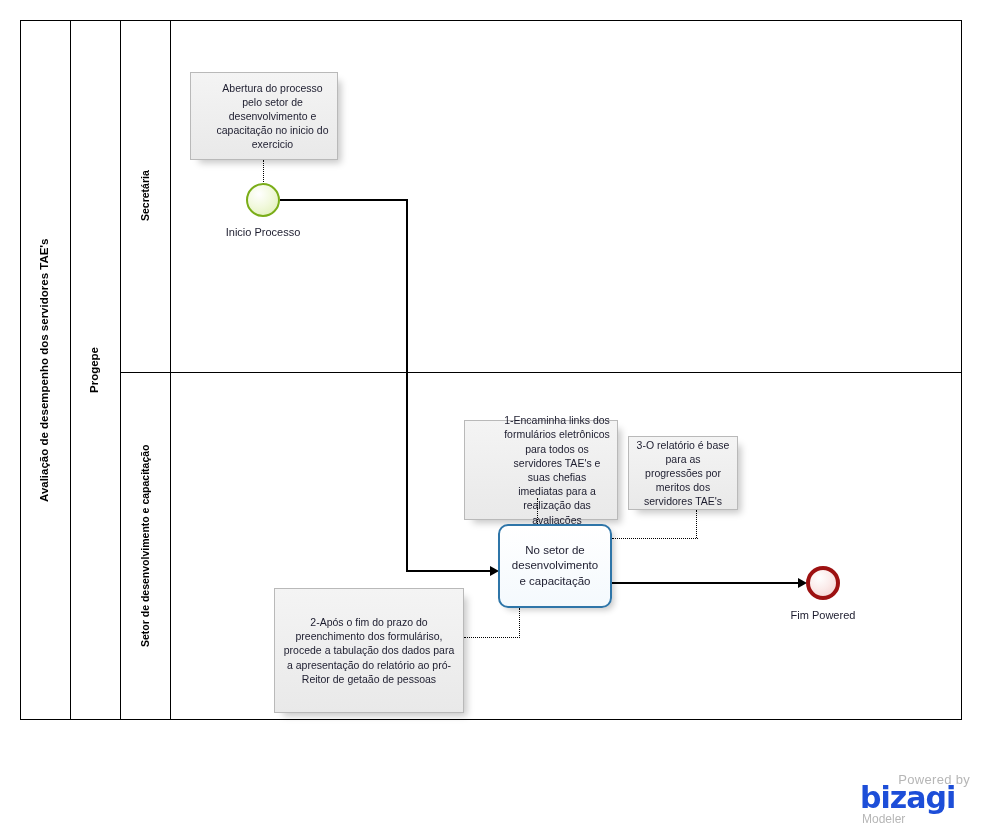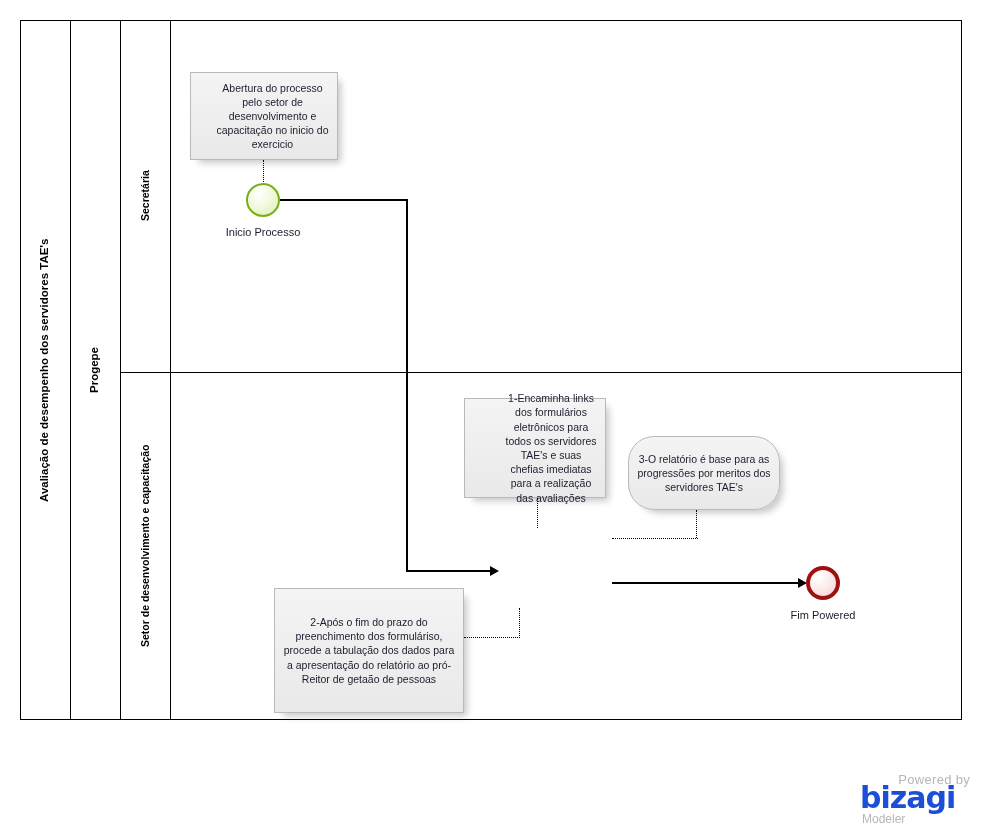--- a/index.html
+++ b/index.html
@@ -215,27 +215,28 @@
   <div class="assoc-v" style="left:263px; top:160px; height:40px;"></div>
 
   <div class="event start" style="left:246px; top:183px; width:34px; height:34px;"></div>
   <div class="event-label" style="left:193px; top:226px; width:140px;">Inicio Processo</div>
 
   <div class="flow-seg flow-h" style="left:280px; top:199px; width:128px;"></div>
   <div class="flow-seg flow-v" style="left:406px; top:199px; height:372px;"></div>
   <div class="flow-seg flow-h" style="left:406px; top:570px; width:86px;"></div>
   <div class="arrow-right" style="left:490px; top:566px;"></div>
 
-  <div class="note" style="left:464px; top:398px; width:142px; height:100px;padding-left:39px;">1-Encaminha links dos formulários eletrônicos para todos os servidores TAE's e suas chefias imediatas para a realização das avaliações</div>
+  <div class="note" style="left:464px; top:420px; width:154px; height:100px;padding-left:39px;">1-Encaminha links dos formulários eletrônicos para todos os servidores TAE's e suas chefias imediatas para a realização das avaliações</div>
   <div class="assoc-v" style="left:537px; top:498px; height:30px;"></div>
 
-  <div class="note" style="left:628px; top:436px; width:152px; height:74px;border-radius:26px;">3-O relatório é base para as progressões por meritos dos servidores TAE's</div>
+  <div class="note" style="left:628px; top:436px; width:110px; height:74px;">3-O relatório é base para as progressões por meritos dos servidores TAE's</div>
   <div class="assoc-v" style="left:696px; top:510px; height:28px;"></div>
   <div class="assoc-h" style="left:612px; top:538px; width:86px;"></div>
 
+  <div class="task" style="left:498px; top:524px; width:114px; height:84px;">No setor de desenvolvimento e capacitação</div>
 
   <div class="flow-seg flow-h" style="left:612px; top:582px; width:190px;"></div>
   <div class="arrow-right" style="left:798px; top:578px;"></div>
 
   <div class="event end" style="left:806px; top:566px; width:34px; height:34px;"></div>
   <div class="event-label" style="left:753px; top:609px; width:140px;">Fim Powered</div>
 
   <div class="note" style="left:274px; top:588px; width:190px; height:125px;">2-Após o fim do prazo do preenchimento dos formuláriso, procede a tabulação dos dados para a apresentação do relatório ao pró-Reitor de getaão de pessoas</div>
   <div class="assoc-h" style="left:464px; top:637px; width:56px;"></div>
   <div class="assoc-v" style="left:519px; top:608px; height:30px;"></div>

